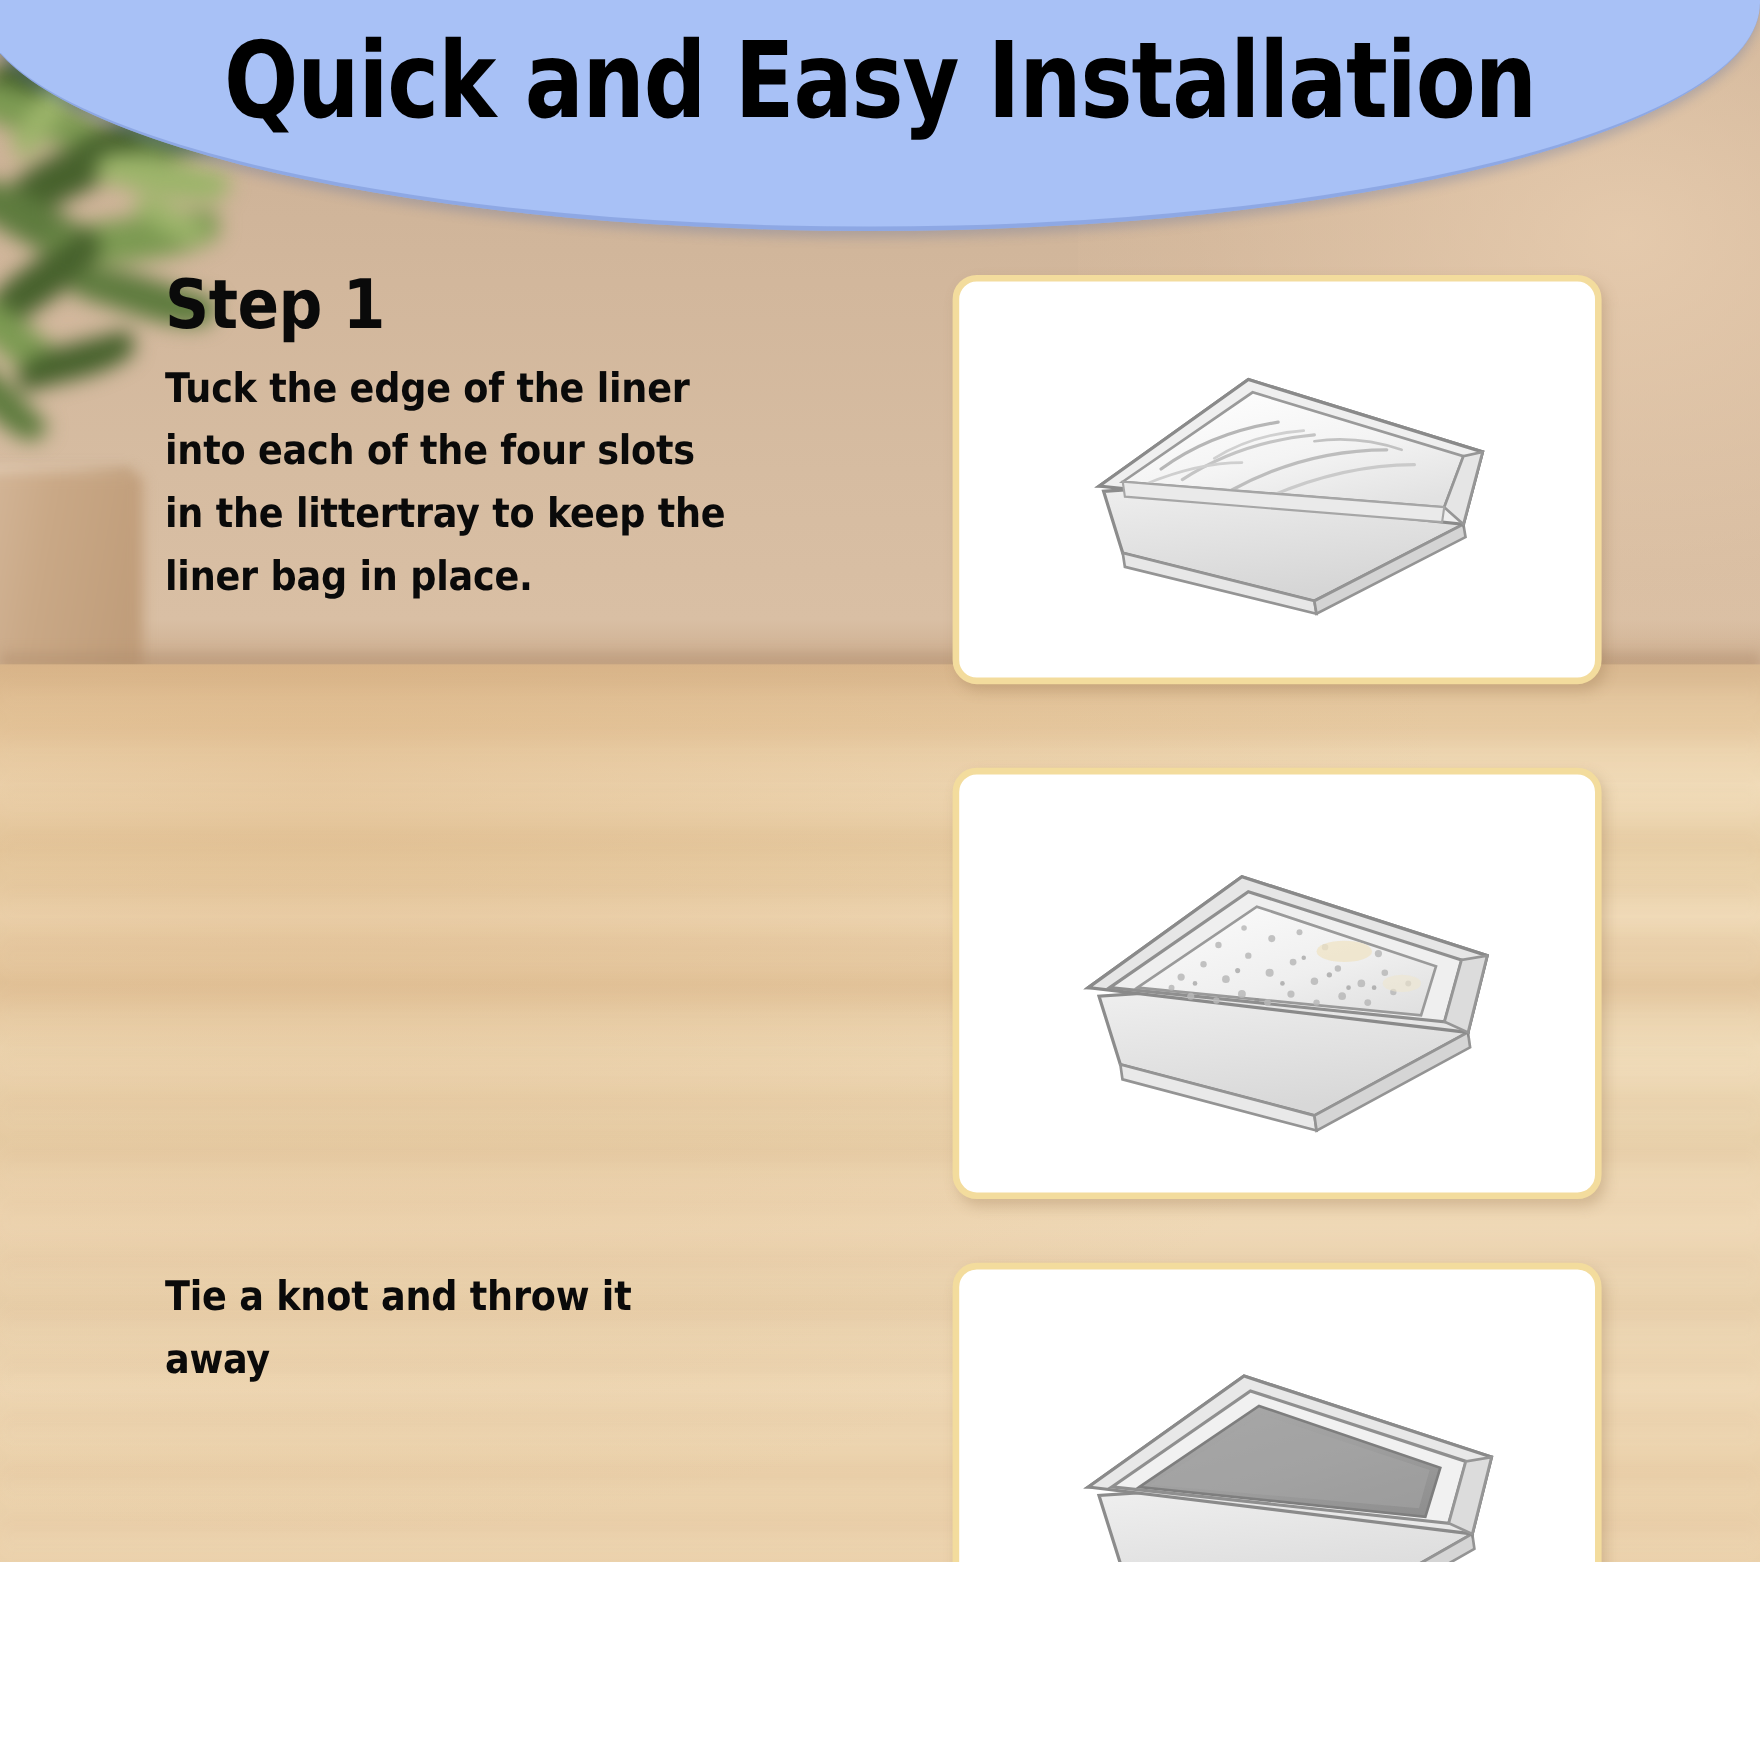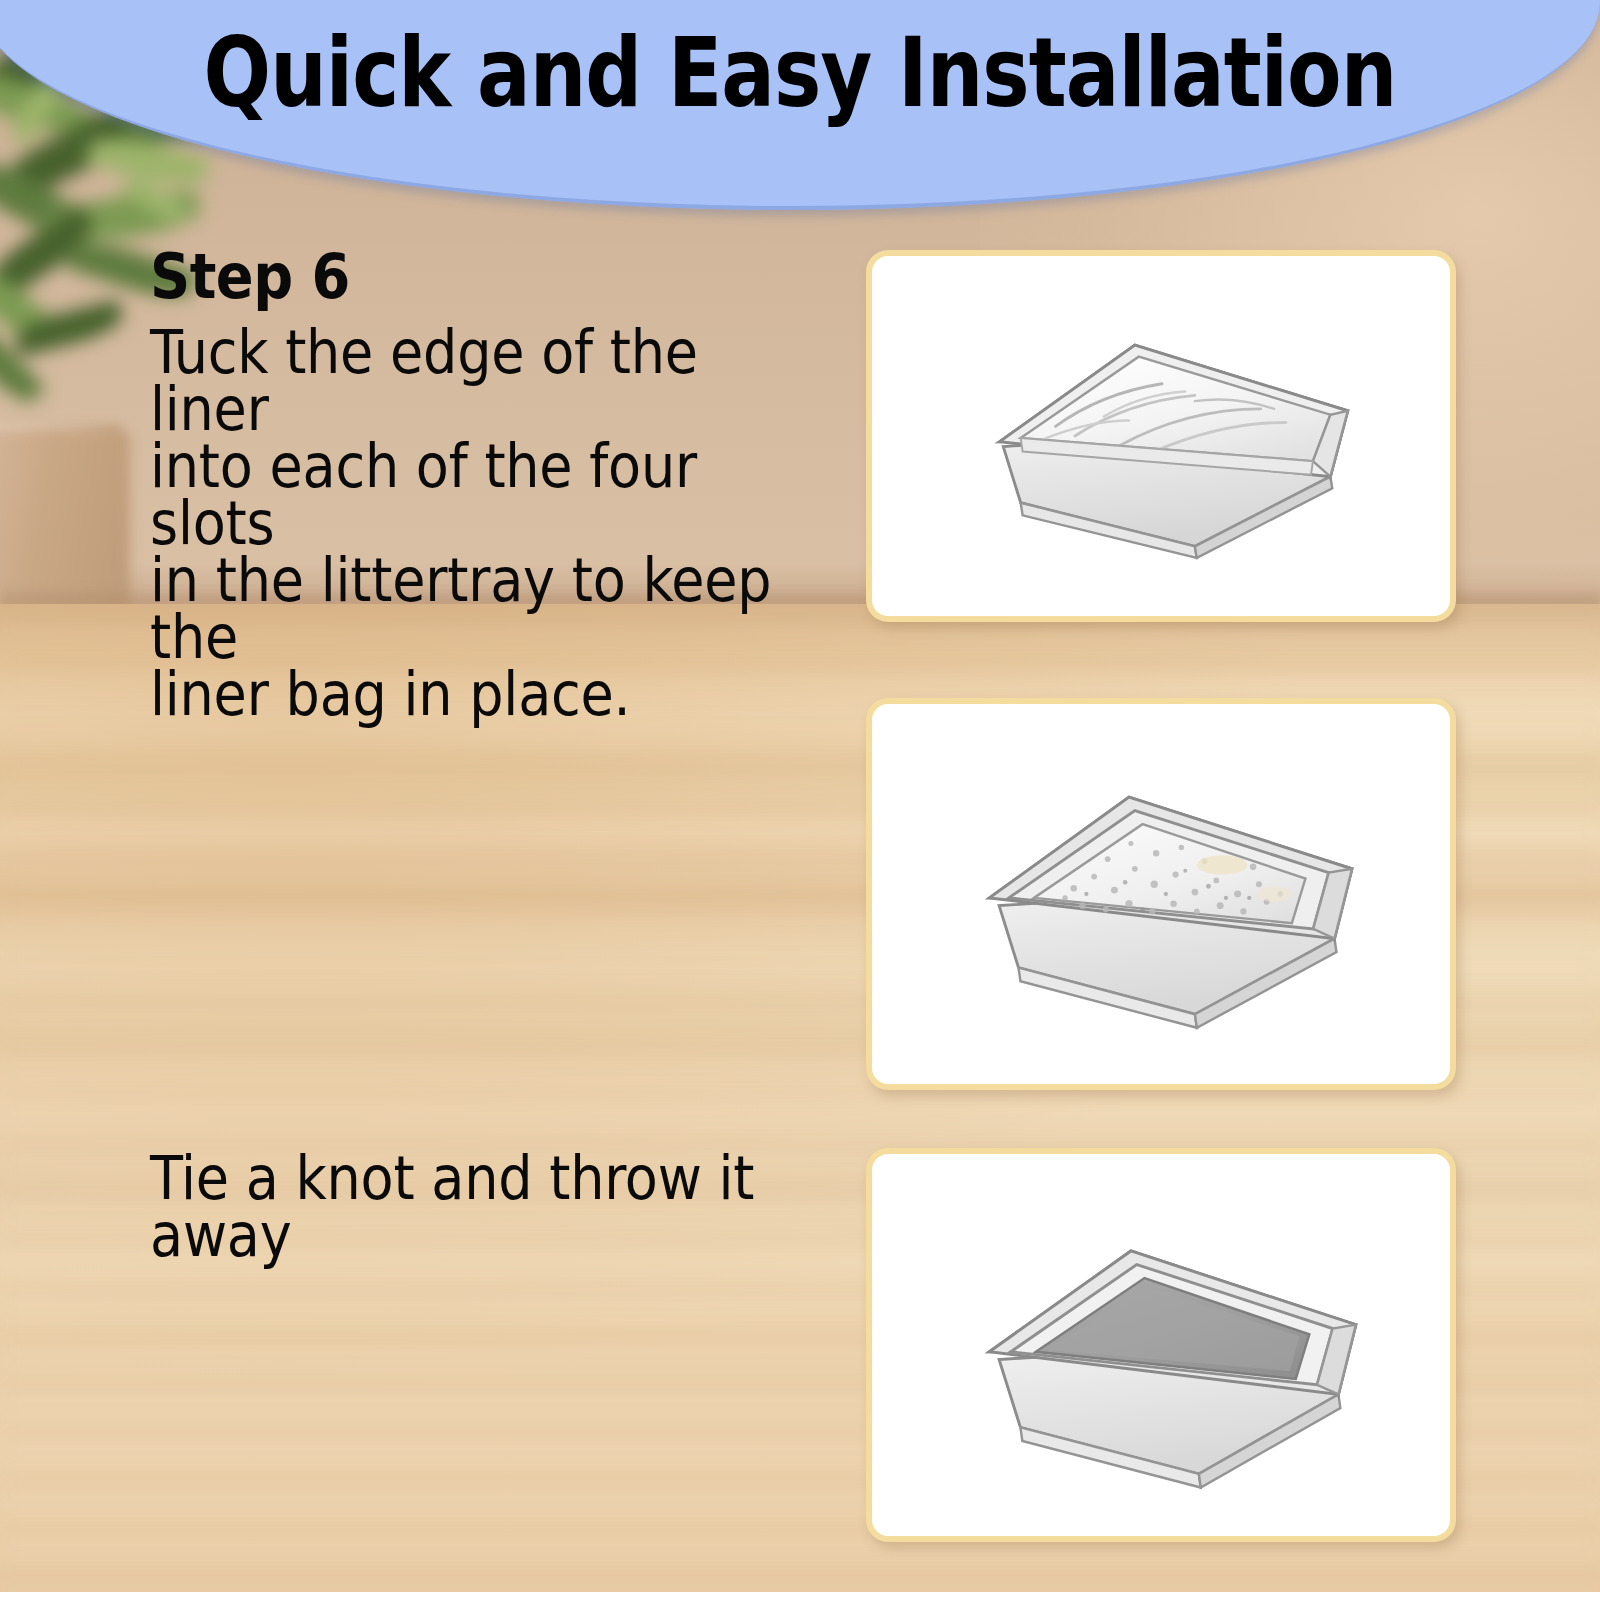--- a/index.html
+++ b/index.html
@@ -6,21 +6,21 @@
   * { box-sizing: border-box; margin: 0; padding: 0; }
   html, body {
     width: 1600px; height: 1600px;
     overflow: hidden;
     font-family: "Liberation Sans", sans-serif;
   }
 
   
   #scene {
     position: relative;
-    width: 1600px; height: 1592px;
+    width: 1600px; height: 1420px;
     background: #fef9c3;
     overflow: hidden;
   }
 
   
   .wall {
     position: absolute; left: 0; top: 0;
     width: 1600px; height: 612px;
     background:
       linear-gradient(180deg,
@@ -154,22 +154,22 @@
     font-family: "DejaVu Sans Condensed", "Liberation Sans Narrow", "Liberation Sans", sans-serif;
     font-weight: 700;
     font-size: 62px;
     line-height: 66px;
     color: #0A0A0A;
     letter-spacing: -0.5px;
   }
   .step-body {
     margin-top: 14px;
     font-family: "DejaVu Sans Condensed", "Liberation Sans Narrow", "Liberation Sans", sans-serif;
-    font-weight: 400;
-    font-size: 60px;
+    font-weight: 700;
+    font-size: 37px;
     line-height: 57px;
     color: #0A0A0A;
     letter-spacing: -0.2px;
     white-space: pre-line;
   }
 
   
   .card {
     position: absolute;
     background: #FFFFFF;
@@ -216,21 +216,21 @@
 
   <div class="seam"></div>
   <div class="floor"></div>
   <div class="floor-streaks"></div>
   <div class="floor-warm"></div>
 
   <div class="header-ellipse"></div>
   <div class="title">Quick and Easy Installation</div>
 
   <div class="step-text s1">
-    <div class="step-heading">Step 6</div>
+    <div class="step-heading">Step 1</div>
     <div class="step-body">Tuck the edge of the liner
 into each of the four slots
 in the littertray to keep the
 liner bag in place.</div>
   </div>
 
   <div class="step-text s2">
   </div>
 
   <div class="step-text s3">

